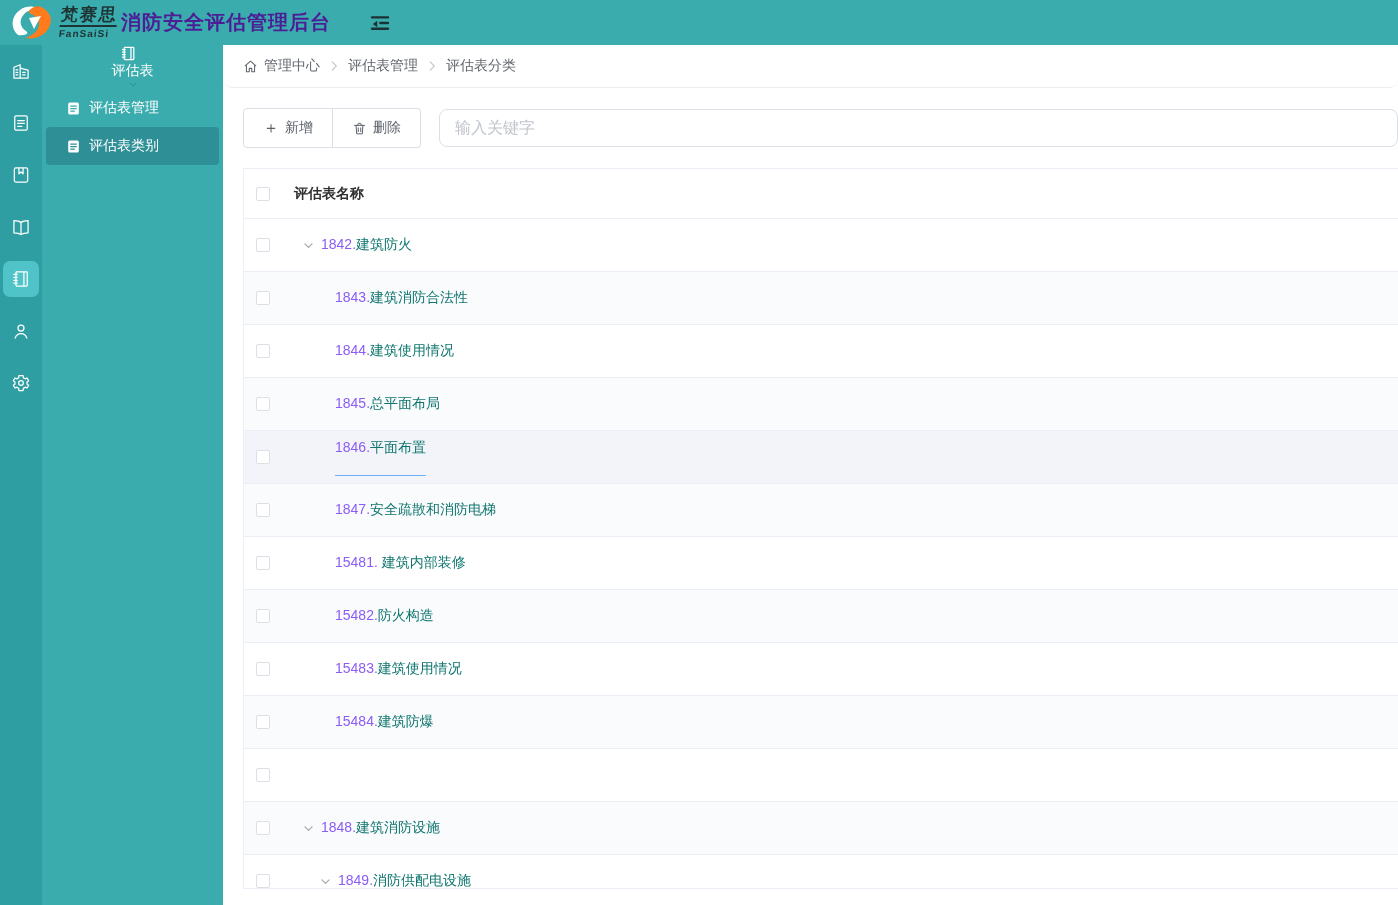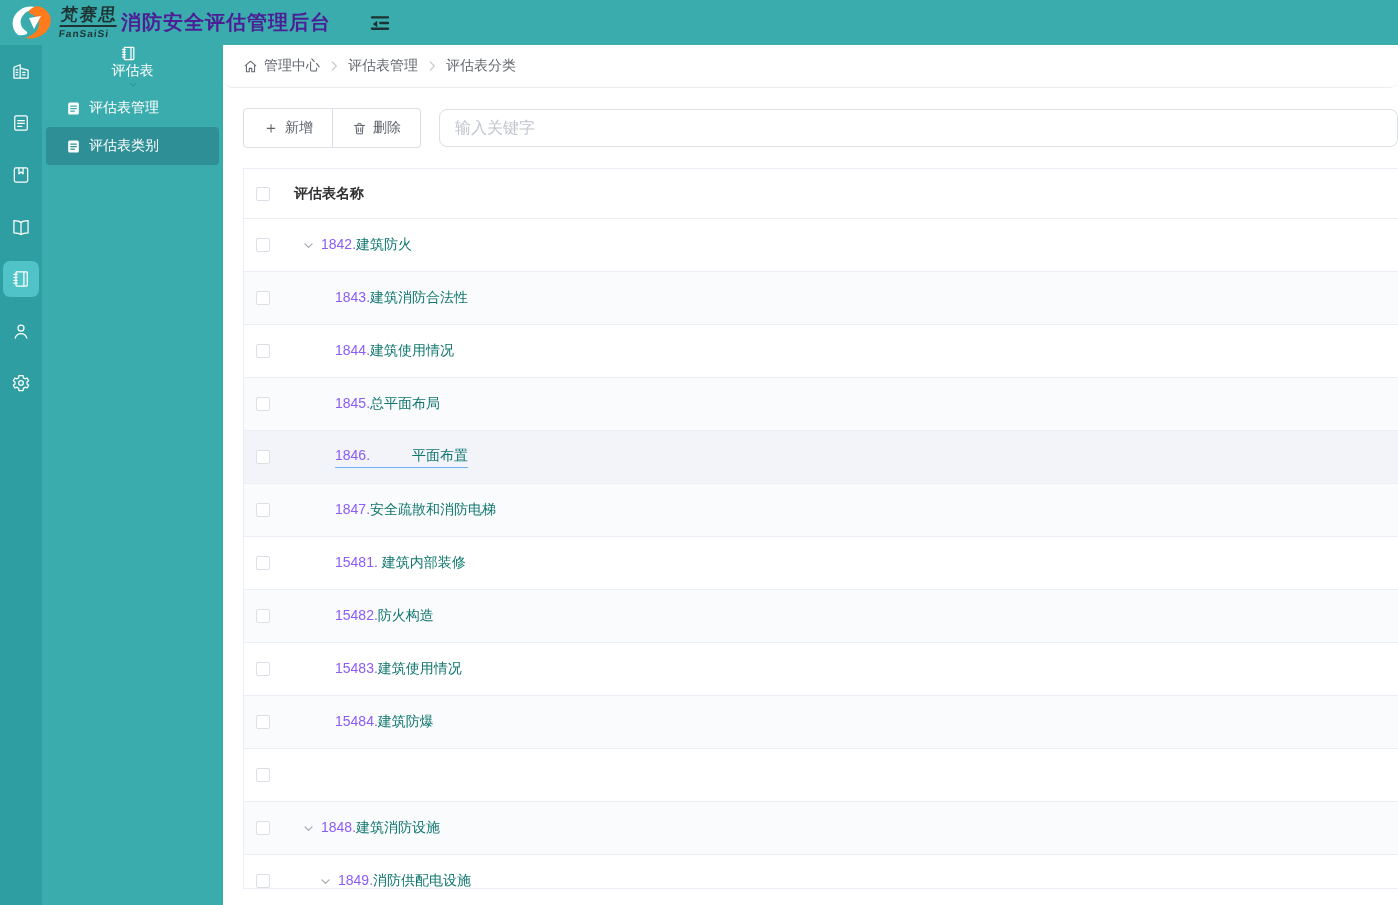--- a/index.html
+++ b/index.html
@@ -69,21 +69,21 @@
   .checkbox { width:14px; height:14px; border:1px solid #dcdfe6; border-radius:2px; background:#fff; cursor:pointer; }
   .name-cell { flex:1; display:flex; align-items:center; font-size:14px; }
   .th-label { font-size:14px; font-weight:bold; color:#303133; }
   .chev { width:13px; height:13px; margin-right:6px; flex:0 0 auto; cursor:pointer; }
   .lv0 .name-cell { padding-left:8px; }
   .lv1 .name-cell { padding-left:41px; }
   .lv2 .name-cell { padding-left:25px; }
   .row-link { display:inline-flex; cursor:pointer; text-decoration:none; }
   .row-num { color:#8b5cf6; white-space:pre; }
   .row-name { color:#0f766e; }
-  .hovered .row-link { border-bottom:1px solid #6db3fa; padding-bottom:2px;gap:42px; }
+  .hovered .row-link { border-bottom:1px solid #6db3fa; padding-bottom:18px; }
 </style>
 </head>
 <body>
 
 <div class="app">
 
   <div class="header">
     <div class="logo-wrap">
       <svg class="logo-mark" viewBox="0 0 46 38">
         <path d="M10 31 C2 24 3 12 12 6 C19 1 28 2 33 6 C24 4 17 7 14 13 C11 18 13 24 18 27 C21 29 19 32 10 31 Z" fill="#ffffff"></path>

